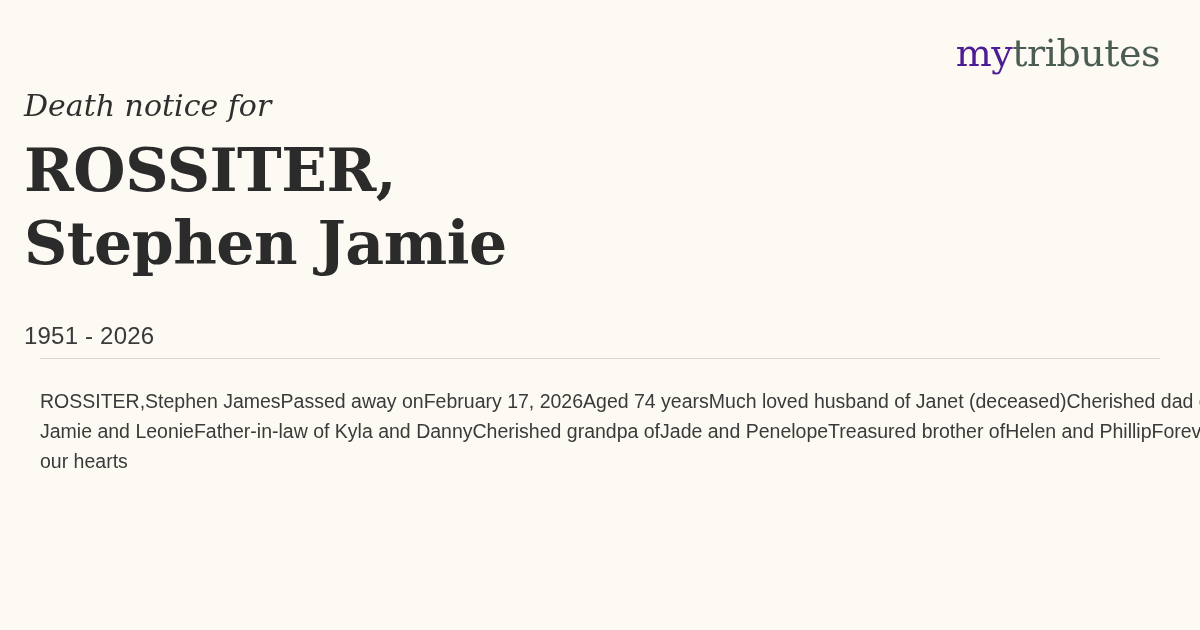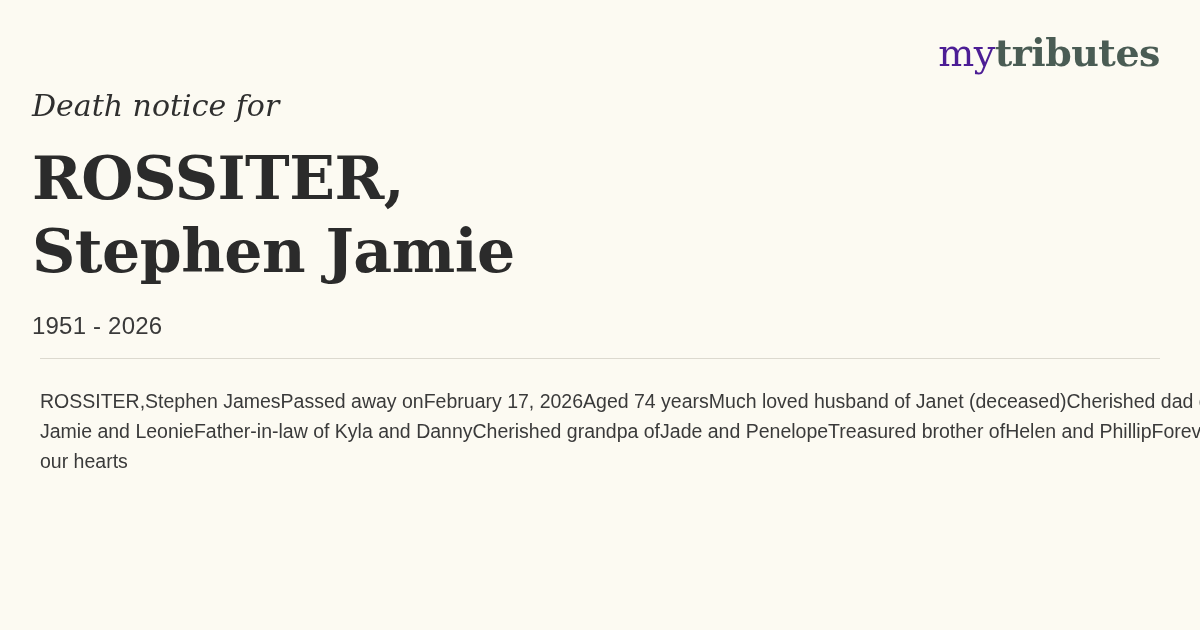--- a/index.html
+++ b/index.html
@@ -29,50 +29,50 @@
     letter-spacing: -0.5px;
     line-height: 1;
     white-space: nowrap;
   }
   .brand .brand-my {
     color: #4c1d95;
     font-weight: 400;
   }
   .brand .brand-tributes {
     color: #4a5c54;
-    font-weight: 700;
+    font-weight: 400;
   }
   .content {
     position: absolute;
-    left: 32px;
+    left: 24px;
     top: 0;
     width: 1160px;
   }
   .eyebrow {
     margin-top: 88px;
     font-family: "DejaVu Serif", serif;
     font-style: italic;
     font-size: 30px;
     color: #2f2f2f;
     line-height: 1.2;
   }
   .name {
-    margin-top: 18px;
+    margin-top: 10px;
     font-family: "DejaVu Serif", serif;
     font-weight: 700;
     font-size: 60px;
     line-height: 1.22;
     color: #2b2b2b;
     letter-spacing: -0.5px;
   }
   .name .line {
     display: block;
   }
   .years {
-    margin-top: 24px;
+    margin-top: 42px;
     font-size: 24px;
     color: #3a3a3a;
     letter-spacing: 0.2px;
   }
   .divider {
     position: absolute;
     left: 40px;
     top: 358px;
     width: 1120px;
     height: 1px;

